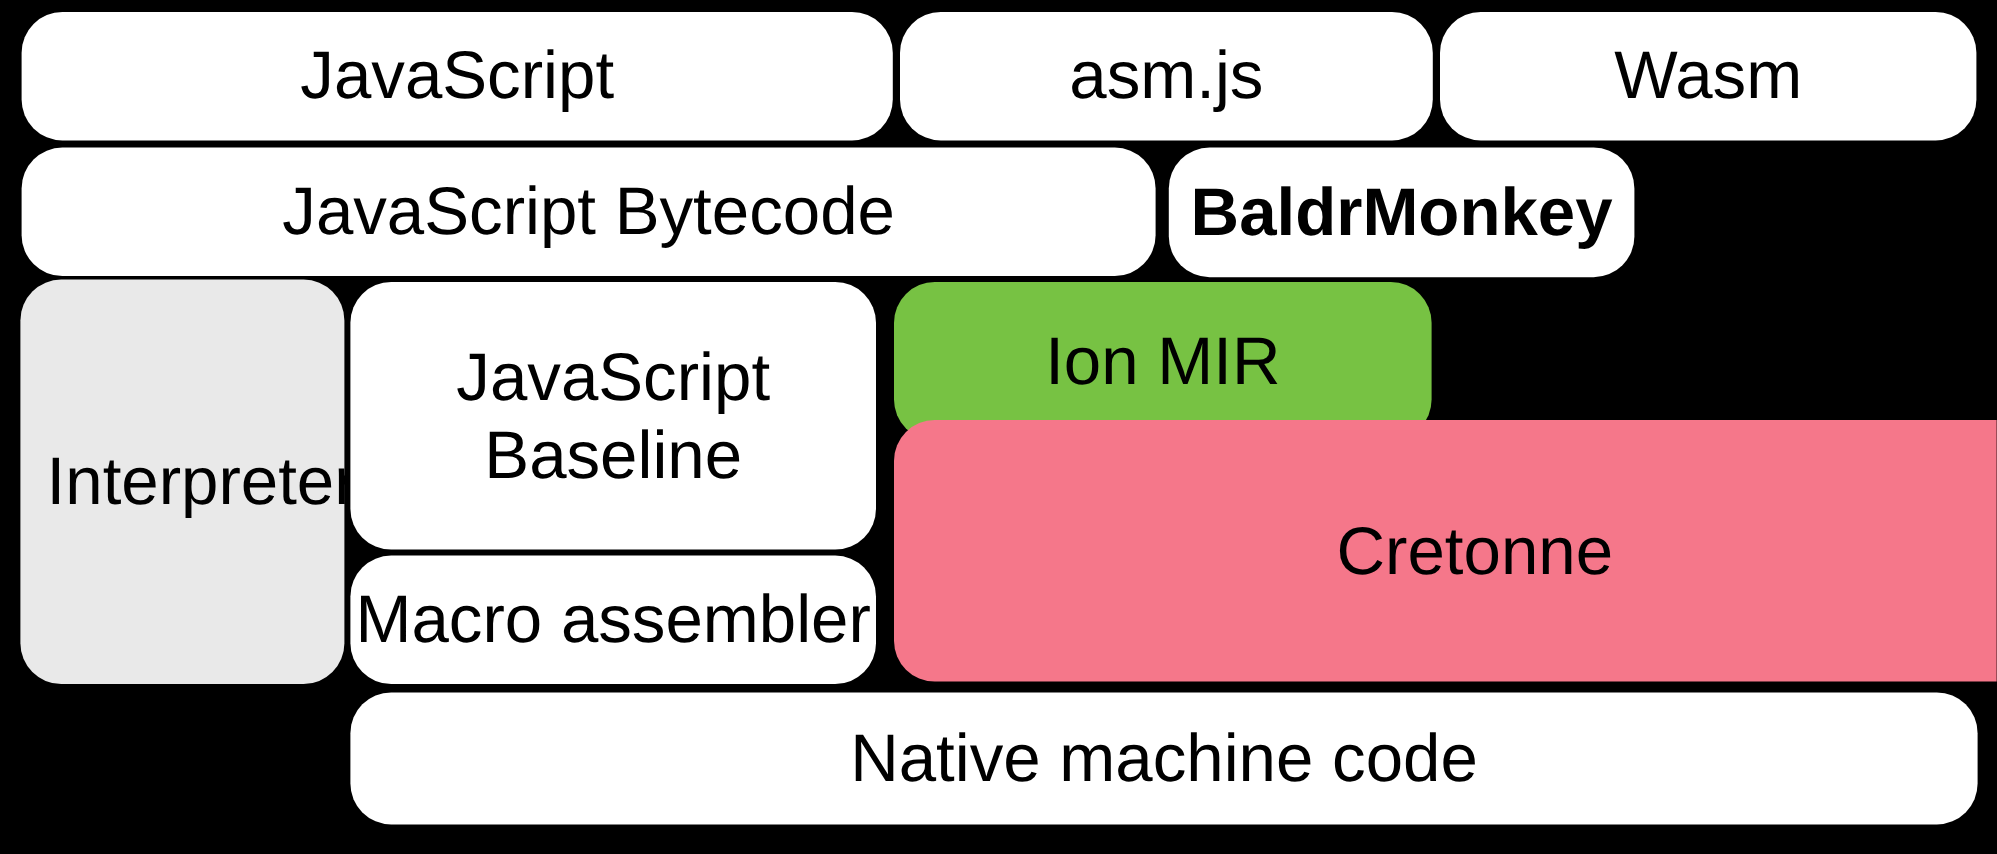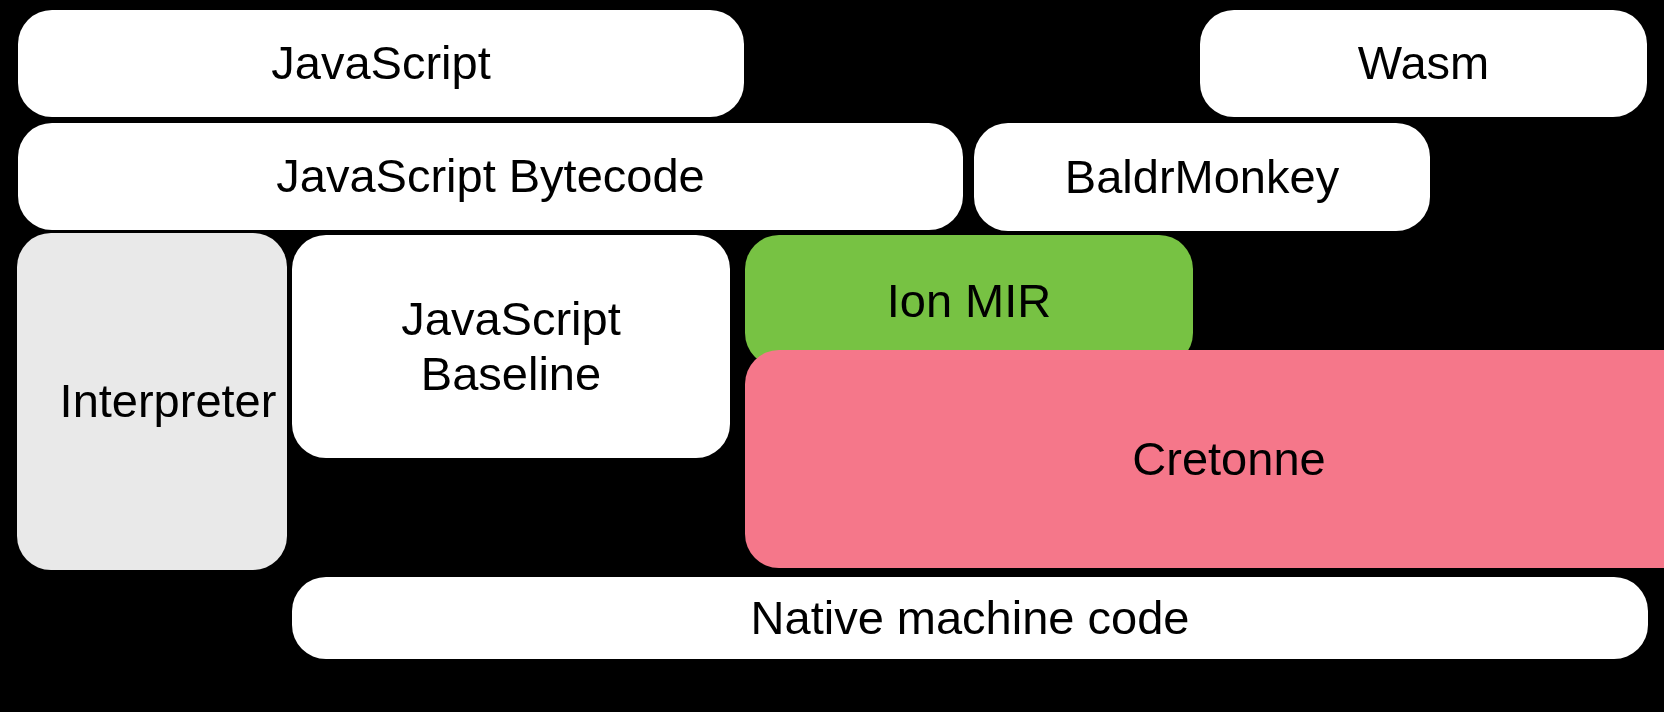--- a/index.html
+++ b/index.html
@@ -16,51 +16,54 @@
     font-family: "Liberation Sans", sans-serif;
   }
   .box {
     position: absolute;
     background: #ffffff;
     border-radius: 34px;
     display: flex;
     align-items: center;
     justify-content: center;
     color: #000000;
-    font-size: 47px;
+    font-size: 56px;
     line-height: 1.16;
     text-align: center;
     white-space: pre-line;
     box-sizing: border-box;
   }
   
   .b-javascript          { left: 18px;   top: 10px;  width: 726px;  height: 107px; }
   .b-asmjs               { left: 750px;  top: 10px;  width: 444px;  height: 107px; }
   .b-wasm                { left: 1200px; top: 10px;  width: 447px;  height: 107px; }
   
   .b-javascript-bytecode { left: 18px;   top: 123px; width: 945px;  height: 107px; }
-  .b-baldrmonkey         { left: 974px;  top: 123px; width: 456px;  height: 108px; }
+  .b-baldrmonkey         { left: 974px;  top: 123px; width: 388px;  height: 108px; font-weight: bold; }
   
   .b-interpreter         { left: 17px;   top: 233px; width: 270px;  height: 337px; background: #E9E9E9; padding-left: 32px; }
   .b-javascript-baseline { left: 292px;  top: 235px; width: 438px;  height: 223px; }
   .b-ion-mir             { left: 745px;  top: 235px; width: 448px;  height: 132px; background: #77C243; }
   .b-cretonne            { left: 745px;  top: 350px; width: 968px;  height: 218px; background: #F5778A; }
   .b-macro-assembler     { left: 292px;  top: 463px; width: 438px;  height: 107px; }
   
-  .b-native-machine-code { left: 292px;  top: 577px; width: 1356px; height: 82px; }
+  .b-native-machine-code { left: 292px;  top: 577px; width: 1356px; height: 110px; }
 </style>
 </head>
 <body>
 
 <div class="canvas">
 
   <div class="box b-javascript">
     <span>JavaScript</span>
   </div>
 
+  <div class="box b-asmjs">
+    <span>asm.js</span>
+  </div>
 
   <div class="box b-wasm">
     <span>Wasm</span>
   </div>
 
   <div class="box b-javascript-bytecode">
     <span>JavaScript Bytecode</span>
   </div>
 
   <div class="box b-baldrmonkey">
@@ -77,18 +80,21 @@
   </div>
 
   <div class="box b-ion-mir">
     <span>Ion MIR</span>
   </div>
 
   <div class="box b-cretonne">
     <span>Cretonne</span>
   </div>
 
+  <div class="box b-macro-assembler">
+    <span>Macro assembler</span>
+  </div>
 
   <div class="box b-native-machine-code">
     <span>Native machine code</span>
   </div>
 
 </div>
 
 </body></html>

